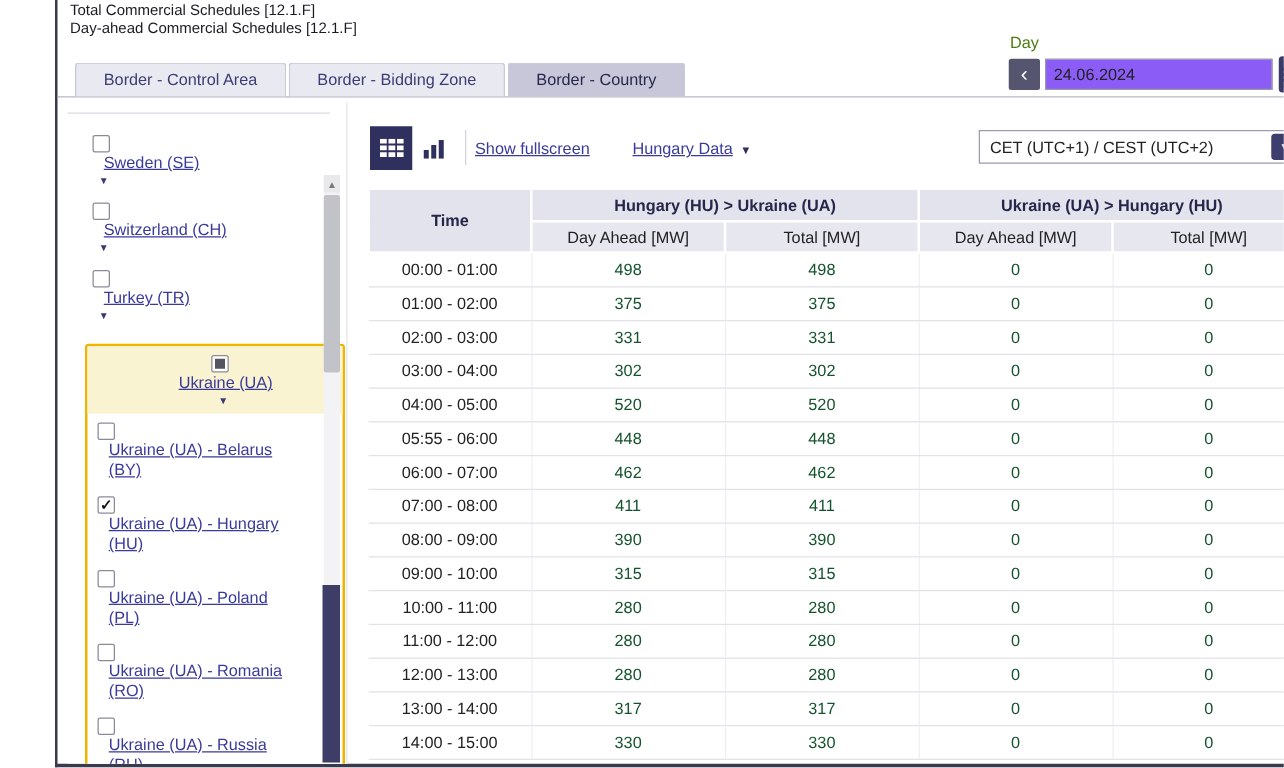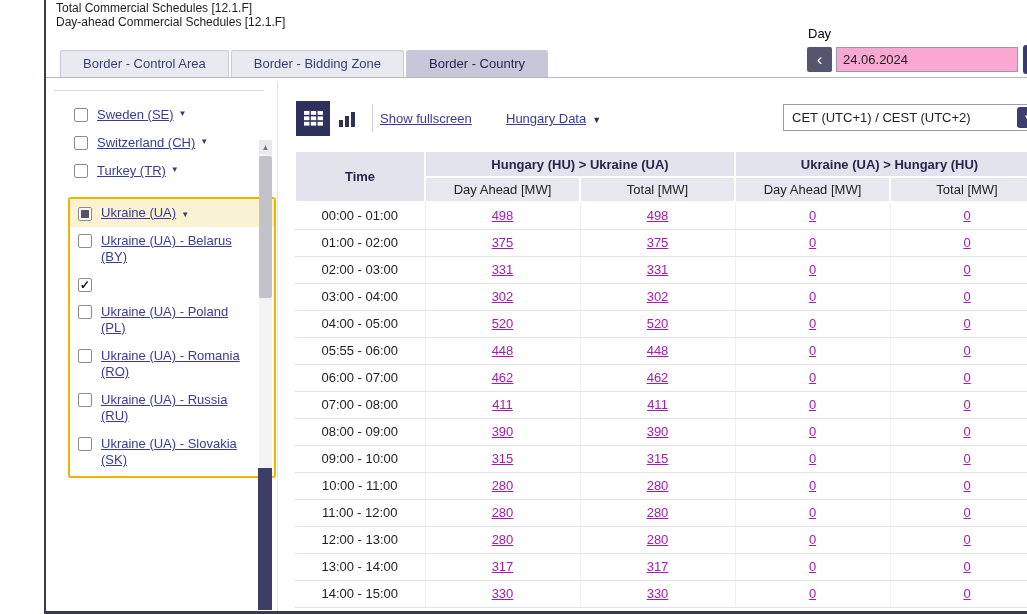--- a/index.html
+++ b/index.html
@@ -4,45 +4,45 @@
 <style>
   * { box-sizing: border-box; }
   body { margin:0; background:#ffffff; font-family:"Liberation Sans", sans-serif; }
   .window {
     position:relative; width:1027px; height:614px; background:#fff; overflow:hidden;
     border-left:2px solid #3a3a4e; border-bottom:3px solid #3a3a4e; border-right:1px solid #c9c9cf;margin-left:44px;
   }
 
   
   .titles { position:absolute; left:10px; top:2px; font-size:12px; color:#1b1b22; line-height:13.5px; }
-  .day-label { position:absolute; left:762px; top:26px; font-size:13px; color:#000000; }
+  .day-label { position:absolute; left:762px; top:26px; font-size:13px; color:#4d7c0f; }
   .nav-btn { position:absolute; display:flex; align-items:center; justify-content:center;
              color:#fff; border:none; cursor:pointer; font-size:17px; line-height:1; }
   .prev-btn { left:761px; top:47px; width:25px; height:25px; background:#56556f; border-radius:2px; }
   .next-btn { left:977px; top:45px; width:30px; height:29px; background:#3b3b6a; border-radius:3px; font-size:18px; }
-  .date-field { position:absolute; left:790px; top:47px; width:182px; height:25px; background:#f9a8d4;
+  .date-field { position:absolute; left:790px; top:47px; width:182px; height:25px; background:#8b5cf6;
                 border:1px solid #9898ae; display:flex; align-items:center; }
   .date-field input { border:none; outline:none; flex:1; font-size:13px; color:#222; padding:0 6px;
                       font-family:"Liberation Sans", sans-serif; background:transparent; }
   .cal-btn { width:22px; height:21px; margin-right:2px; background:#eef0f4; border:1px solid #aab; border-radius:2px;
              display:flex; align-items:center; justify-content:center; cursor:pointer; }
 
   
   .tabbar { position:absolute; left:0; right:0; top:50px; height:28px; border-bottom:1px solid #b7b7c6;
             display:flex; align-items:flex-end; padding-left:14px; }
   .tab { height:27px; line-height:26px; padding:0 22px; margin-right:2px; font-size:13px; color:#3c3c74;
          background:#e9e9f2; border:1px solid #c8c8d8; border-bottom:none; border-radius:3px 3px 0 0; cursor:pointer; }
   .tab.active { background:#c7c7d9; color:#26264e; }
 
   
   .sidebar { position:absolute; left:8px; top:82px; width:224px; bottom:0; border-right:1px solid #e3e3ea; background:#fff; }
   .area-heading { margin:22px 0 0 10px; font-size:15px; color:#31316a; font-weight:400; }
   .area-rule { margin-top:8px; border-top:1px solid #dcdce4; width:210px; margin-left:0; }
   .side-list { padding:10px 0 0 20px; }
-  .side-item { display:flex; align-items:flex-start; padding:6px 0; }
+  .side-item { display:flex; align-items:flex-start; padding:6px 0;flex-direction:column; }
   .cb { width:14px; height:14px; border:1px solid #8a8a98; border-radius:2px; background:#fff; flex:none;
         margin-top:1px; position:relative; cursor:pointer; }
   .cb-ind::after { content:""; position:absolute; left:2px; top:2px; width:8px; height:8px; background:#55555f; }
   .cb-check { display:flex; align-items:center; justify-content:center; }
   .cb-check i { font-style:normal; font-size:12px; font-weight:bold; color:#111; line-height:1; }
   .slink { margin-left:9px; font-size:13px; color:#3a3a9a; text-decoration:underline; cursor:pointer;
            line-height:16px; max-width:146px; display:inline-block; }
   .exp { margin-left:5px; margin-top:3px; font-size:8px; color:#3a3a6e; cursor:pointer; line-height:1; }
   .hl-box { margin-top:12px; margin-left:-6px; width:208px; border:2px solid #efb400; border-radius:3px;
             background:#fff; padding-bottom:2px; }
@@ -74,21 +74,21 @@
   .tz-btn { width:21px; height:21px; margin-right:2px; background:#3d3d6e; border-radius:3px; color:#fff;
             display:flex; align-items:center; justify-content:center; font-size:8px; }
 
   
   table.grid { border-collapse:collapse; width:749px; table-layout:fixed; font-size:13px; }
   table.grid thead th { background:#e3e3ed; border:2px solid #fff; color:#26264a; font-weight:bold; height:26px; }
   table.grid thead tr.sub th { font-weight:normal; color:#222; height:25px; background:#e7e7f0; }
   table.grid th.time-h { font-weight:bold; }
   table.grid tbody td { height:27px; text-align:center; border-bottom:1px solid #e2e2e8; border-right:1px solid #efeff4; }
   table.grid tbody td.t { color:#222; }
-  a.val { color:#a21caf; text-decoration:underline; cursor:pointer; }
+  a.val { color:#14532d; cursor:pointer; }
 </style>
 </head>
 <body>
 
 <div class="window">
 
   <div class="titles">
     <div>Total Commercial Schedules [12.1.F]</div>
     <div>Day-ahead Commercial Schedules [12.1.F]</div>
   </div>
@@ -152,20 +152,21 @@
           <span class="exp">▼</span>
         </div>
         <div class="side-item">
           <span class="cb"></span>
           <a class="slink">Ukraine (UA) - Belarus (BY)</a>
         </div>
         <div class="side-item">
           <span class="cb cb-check">
               <i>✓</i>
             </span>
+          <a class="slink">Ukraine (UA) - Hungary (HU)</a>
         </div>
         <div class="side-item">
           <span class="cb"></span>
           <a class="slink">Ukraine (UA) - Poland (PL)</a>
         </div>
         <div class="side-item">
           <span class="cb"></span>
           <a class="slink">Ukraine (UA) - Romania (RO)</a>
         </div>
         <div class="side-item">

